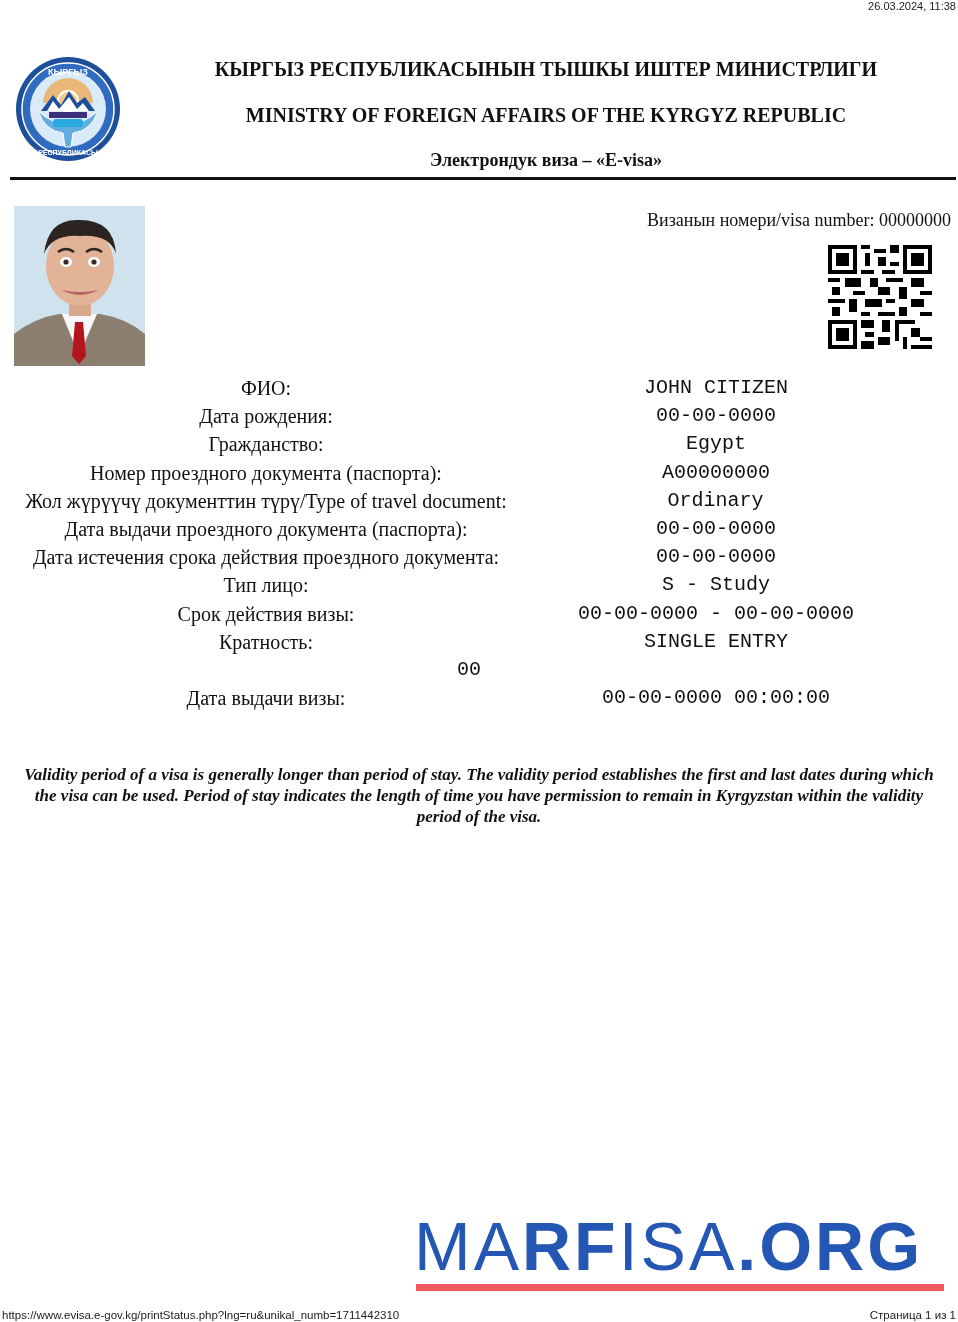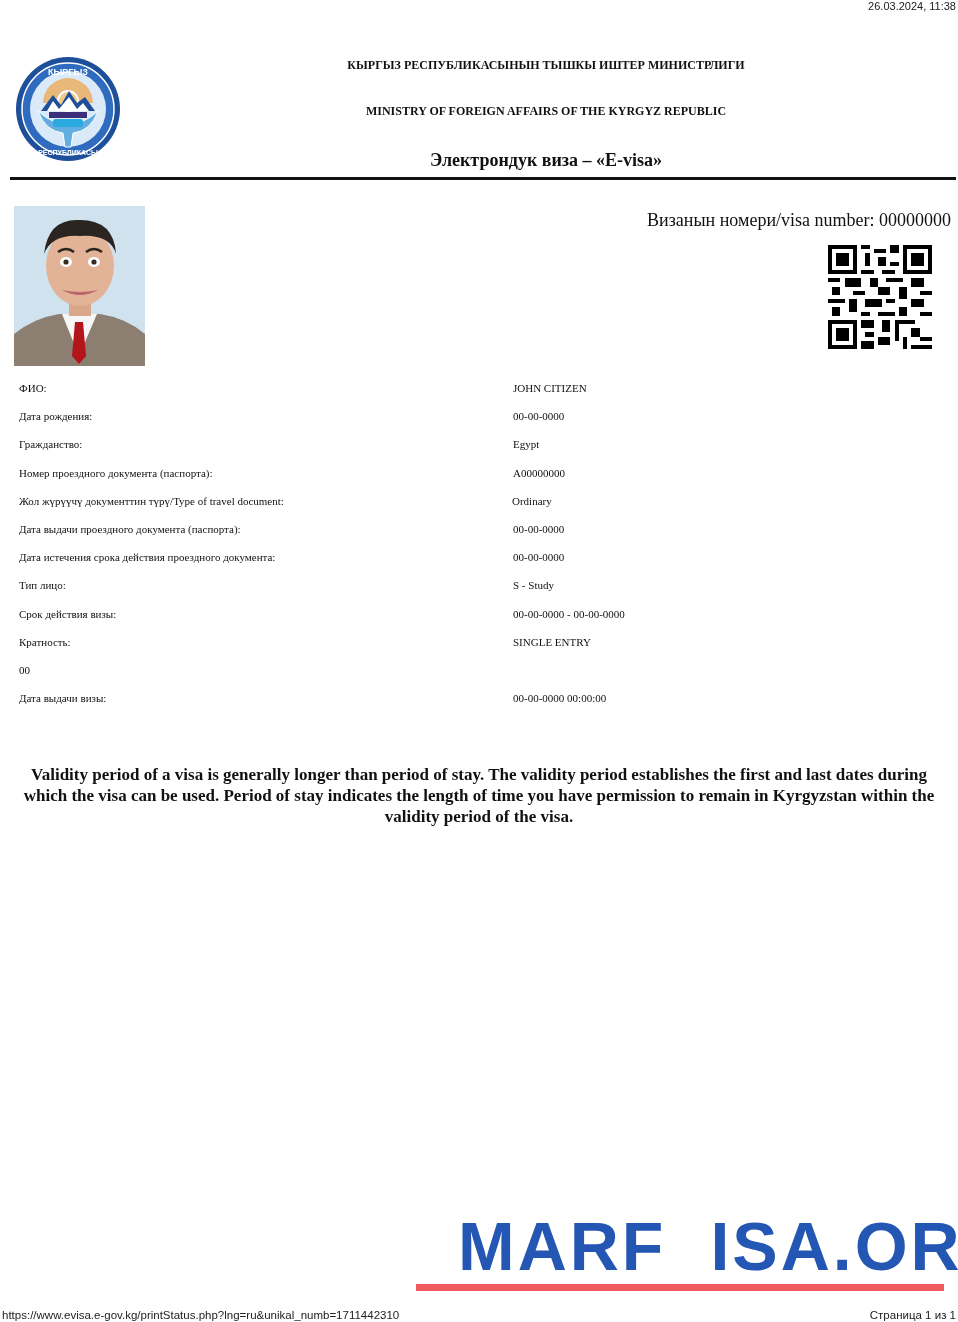--- a/index.html
+++ b/index.html
@@ -1,34 +1,34 @@
 <!DOCTYPE html>
 <html><head>
 <meta charset="utf-8">
 <style>
   html, body { margin: 0; padding: 0; background: #ffffff; }
   body { width: 958px; height: 1322px; position: relative; overflow: hidden; font-family: "Liberation Serif", serif; color: #111; }
   .timestamp { position: absolute; top: 0; right: 2px; font-family: "Liberation Sans", sans-serif; font-size: 11px; color: #222; text-align: right; }
   .emblem { position: absolute; left: 13px; top: 55px; width: 110px; height: 108px; }
-  .hdr { position: absolute; left: 140px; width: 812px; text-align: center; font-weight: bold; font-size: 12px; }
+  .hdr { position: absolute; left: 140px; width: 812px; text-align: center; font-weight: bold; font-size: 20px; }
   .hdr1 { top: 58px; }
   .hdr2 { top: 104px; }
   .hdr3 { top: 150px; font-size: 18px; }
   .rule { position: absolute; left: 10px; right: 2px; top: 177px; height: 3px; background: #111; }
   .photo { position: absolute; left: 14px; top: 206px; width: 131px; height: 160px; background: #cfe2ee; overflow: hidden; }
   .visa-num { position: absolute; right: 7px; top: 210px; font-size: 18px; }
   .qr { position: absolute; left: 828px; top: 245px; width: 104px; height: 104px; }
   .fields { position: absolute; left: 19px; top: 376px; width: 900px; }
-  .row { height: 28.2px; display: flex; font-size: 11px; line-height: 24px; }
+  .row { height: 28.2px; display: flex; font-size: 20px; line-height: 24px; text-align: center; }
   .row .lbl { width: 494px; }
-  .row .val { flex: 1; }
-  .note { position: absolute; left: 15px; width: 928px; top: 764px; text-align: center; font-weight: bold; font-size: 17px; line-height: 21px; }
+  .row .val { flex: 1; font-family: Liberation Mono, monospace; }
+  .note { position: absolute; left: 15px; width: 928px; top: 764px; text-align: center; font-weight: bold; font-size: 17px; line-height: 21px; font-style: italic; }
   .brand { position: absolute; left: 414px; top: 1208px; width: 532px; height: 86px; }
   .brand-text { font-family: "Liberation Sans", sans-serif; font-size: 68px; color: #2456b4; letter-spacing: 3px; line-height: 76px; white-space: nowrap; }
-  .brand-text .thin { font-weight: bold; margin-left: 44px; }
+  .brand-text .thin { font-weight: normal; }
   .brand-text .bold { font-weight: bold; }
   .brand-bar { position: absolute; left: 2px; right: 2px; top: 76px; height: 7px; background: #f05a5f; }
   .footer-url { position: absolute; left: 2px; bottom: 1px; font-family: "Liberation Sans", sans-serif; font-size: 11.5px; color: #222; }
   .footer-page { position: absolute; right: 2px; bottom: 1px; font-family: "Liberation Sans", sans-serif; font-size: 11.5px; color: #222; margin-top: 32px; }
 </style>
 </head>
 <body>
 
 <div class="timestamp">26.03.2024, 11:38</div>
 

